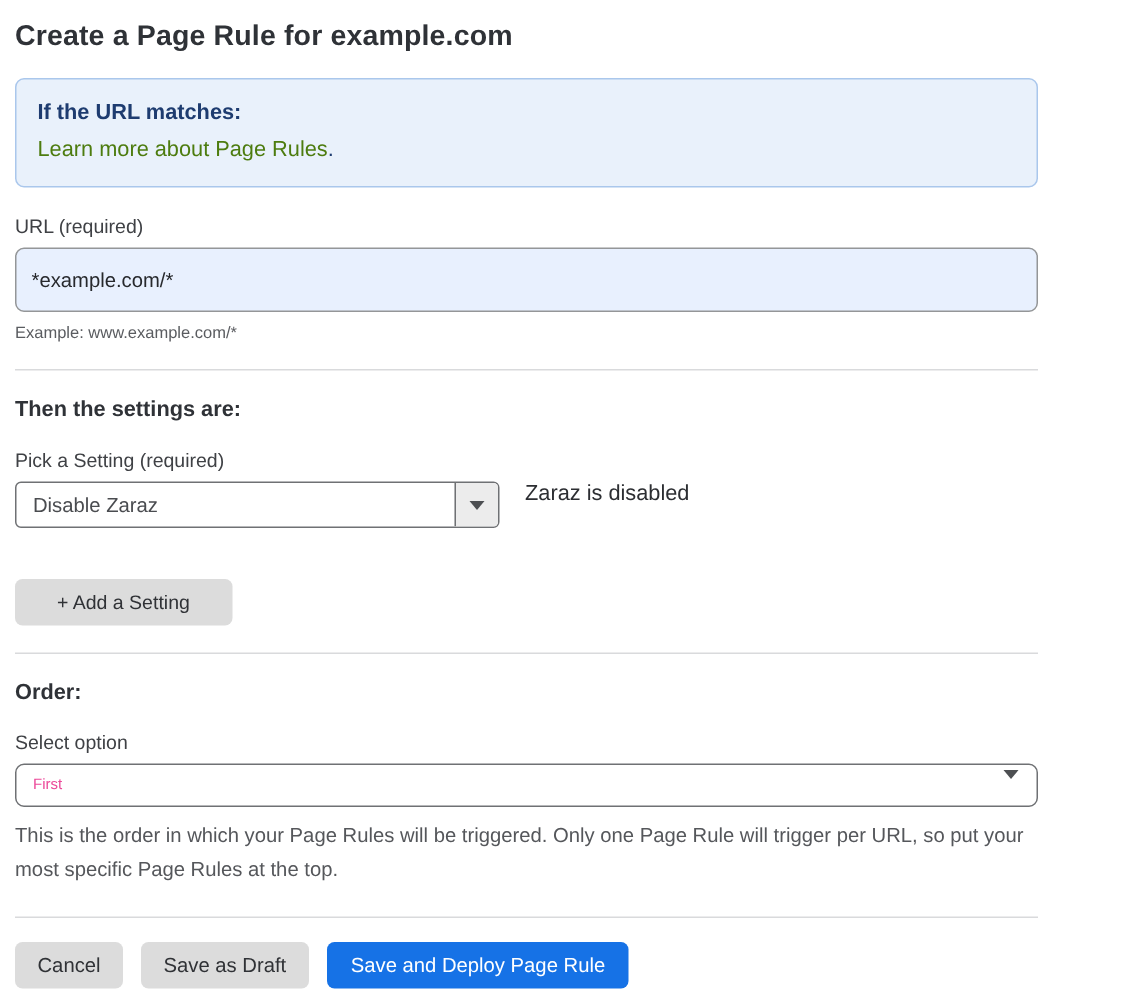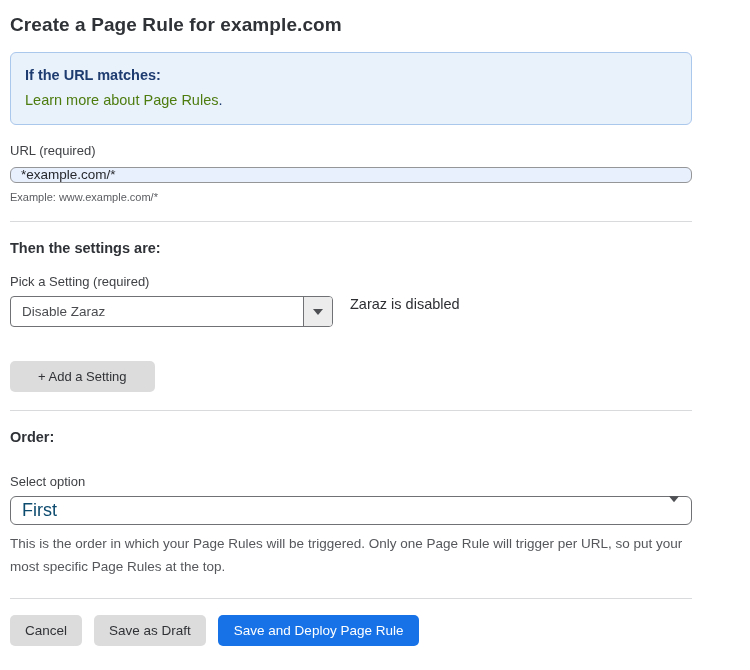--- a/index.html
+++ b/index.html
@@ -40,21 +40,21 @@
     color: #4d7c0f;
     cursor: pointer;
   }
   .field-label {
     font-size: 13px;
     color: #3f4145;
     margin: 18px 0 7px 0;
   }
   .url-input {
     width: 100%;
-    height: 16px;
+    height: 43px;
     background: #e8f0fe;
     border: 1px solid #949698;
     border-radius: 6px;
     padding: 0 10px;
     font-family: "Liberation Sans", sans-serif;
     font-size: 13.5px;
     color: #27292d;
     outline: none;
   }
   .helper-text {
@@ -134,22 +134,22 @@
   .order-select {
     position: relative;
     width: 100%;
     height: 29px;
     border: 1px solid #6f7174;
     border-radius: 6px;
     background: #ffffff;
     display: flex;
     align-items: center;
     padding: 4px 11px;
-    font-size: 18px;
-    color: #0c4a6e;
+    font-size: 10px;
+    color: #ec4899;
     cursor: pointer;
   }
   .order-select .order-arrow {
     position: absolute;
     right: 12px;
     top: 50%;
     transform: translateY(-42%);
   }
   .order-select .tri-down {
     border-left-width: 5px;
@@ -207,21 +207,21 @@
     </div>
     <div class="setting-status">Zaraz is disabled</div>
   </div>
 
   <button class="btn btn-gray add-setting-btn">+ Add a Setting</button>
 
   <hr class="divider">
 
   <div class="section-heading">Order:</div>
 
-  <div class="field-label" style="margin-top:29px;">Select option</div>
+  <div class="field-label" style="margin-top:17px;">Select option</div>
 
   <div class="order-select">
     <span>First</span>
     <span class="order-arrow"><span class="tri-down"></span></span>
   </div>
 
   <div class="order-helper">This is the order in which your Page Rules will be triggered. Only one Page Rule will trigger per URL, so put your most specific Page Rules at the top.</div>
 
   <hr class="divider divider-tight">
 

